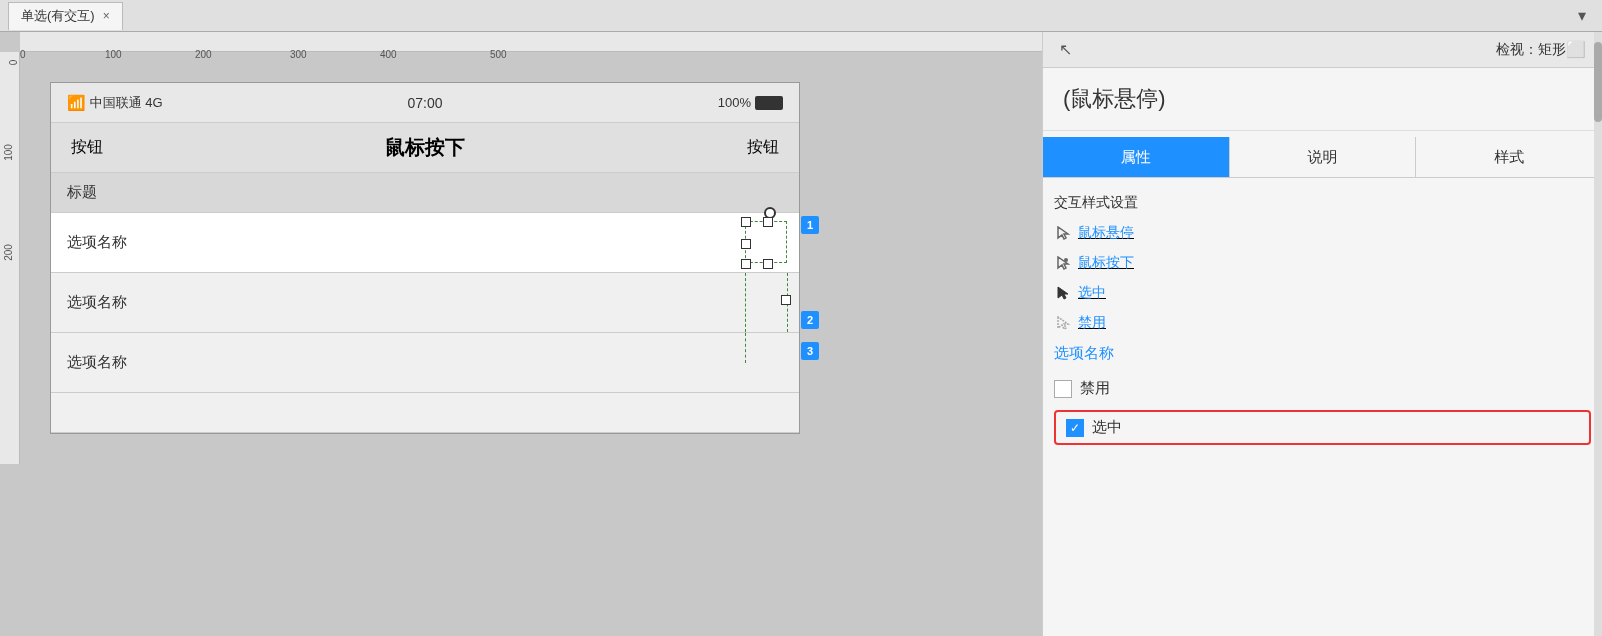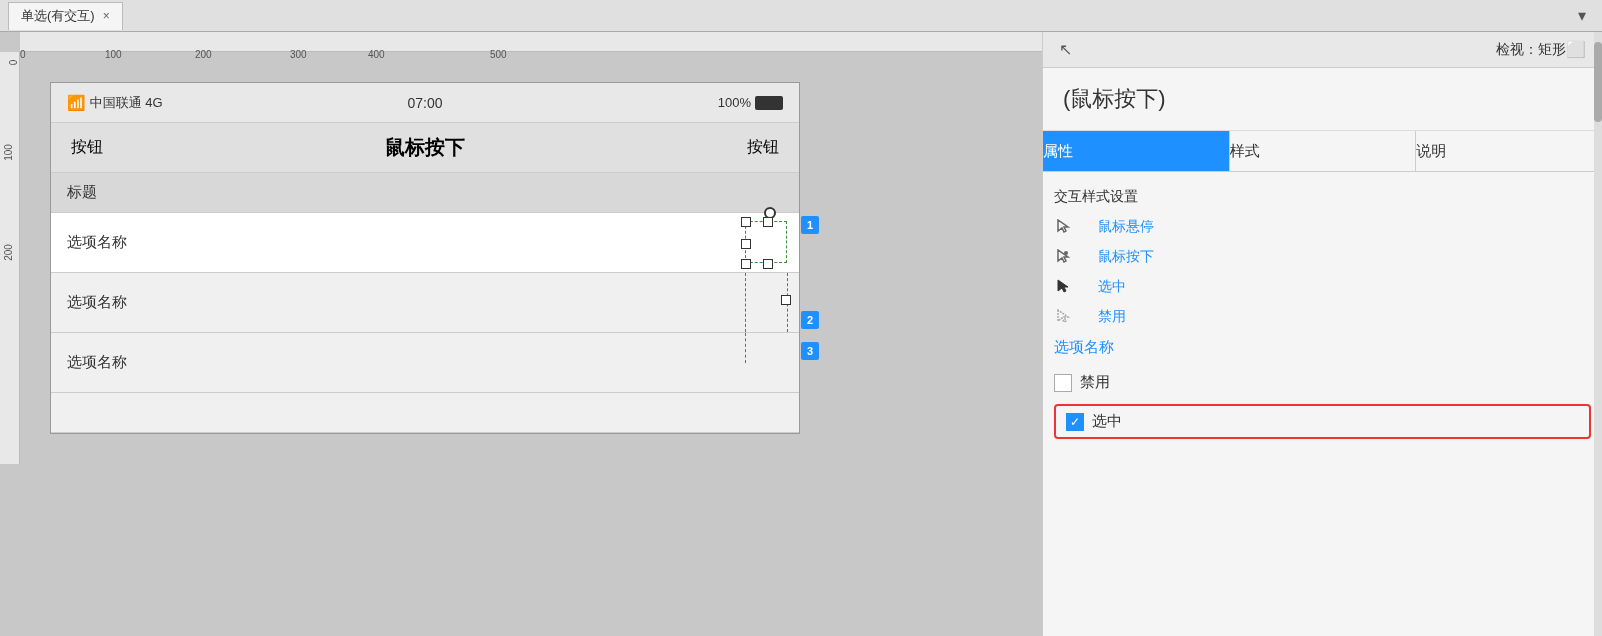--- a/index.html
+++ b/index.html
@@ -237,46 +237,50 @@
     
     .panel-tabs {
       display: flex;
       border-bottom: 1px solid #ccc;
     }
     .panel-tab {
       flex: 1;
       height: 40px;
       display: flex;
       align-items: center;
+      justify-content: center;
       font-size: 15px;
       cursor: pointer;
       color: #333;
       border-right: 1px solid #ccc;
+      margin-top: 6px;
     }
     .panel-tab:last-child { border-right: none; }
     .panel-tab.active {
       background: #1e90ff;
       color: white;
     }
 
     
     .panel-content {
       padding: 16px 11px;
       flex: 1;
     }
     .section-title {
       font-size: 14px;
       color: #333;
       margin-bottom: 12px;
       font-weight: normal;
     }
     .interaction-item {
       display: flex;
+      align-items: center;
       margin-bottom: 12px;
-      gap: 24px;
+      gap: 4px;
+      text-decoration: underline;
     }
     .interaction-icon {
       width: 20px;
       height: 16px;
       display: flex;
       align-items: center;
       justify-content: center;
       color: #666;
       font-size: 12px;
     }
@@ -363,21 +367,21 @@
 
   <div class="canvas-area">
     <div class="canvas-with-rulers">
 
       <div class="ruler-top">
         <div class="ruler-top-marks">
           <span class="ruler-mark" style="left: 0px;">0</span>
           <span class="ruler-mark" style="left: 85px;">100</span>
           <span class="ruler-mark" style="left: 175px;">200</span>
           <span class="ruler-mark" style="left: 270px;">300</span>
-          <span class="ruler-mark" style="left: 348px;">400</span>
+          <span class="ruler-mark" style="left: 360px;">400</span>
           <span class="ruler-mark" style="left: 470px;">500</span>
         </div>
       </div>
 
       <div class="canvas-body">
 
         <div class="ruler-left">
           <span class="ruler-left-mark" style="top: 5px;">0</span>
           <span class="ruler-left-mark" style="top: 95px;">100</span>
           <span class="ruler-left-mark" style="top: 195px;">200</span>
@@ -457,32 +461,32 @@
       <div class="scrollbar-thumb"></div>
     </div>
 
     <div class="right-panel-header">
       <span style="font-size:16px; color:#555;">↖</span>
       <span class="panel-title" style="flex:1; text-align:right;">检视：矩形</span>
       <span style="font-size:16px; color:#555;">⬜</span>
     </div>
 
     <div class="shape-name">
-      <span>(鼠标按下)</span>
+      <span>(鼠标悬停)</span>
     </div>
 
     <div class="panel-tabs">
       <div class="panel-tab active">
         <span>属性</span>
       </div>
       <div class="panel-tab">
+        <span>说明</span>
+      </div>
+      <div class="panel-tab">
         <span>样式</span>
-      </div>
-      <div class="panel-tab">
-        <span>说明</span>
       </div>
     </div>
 
     <div class="panel-content">
       <div class="section-title">交互样式设置</div>
 
       <div class="interaction-item">
         <div class="interaction-icon">
           <svg width="16" height="14" viewBox="0 0 16 14">
               <polygon points="2,1 2,12 6,9 8,13 10,12 8,8 12,8" fill="none" stroke="#666" stroke-width="1.5"></polygon>

